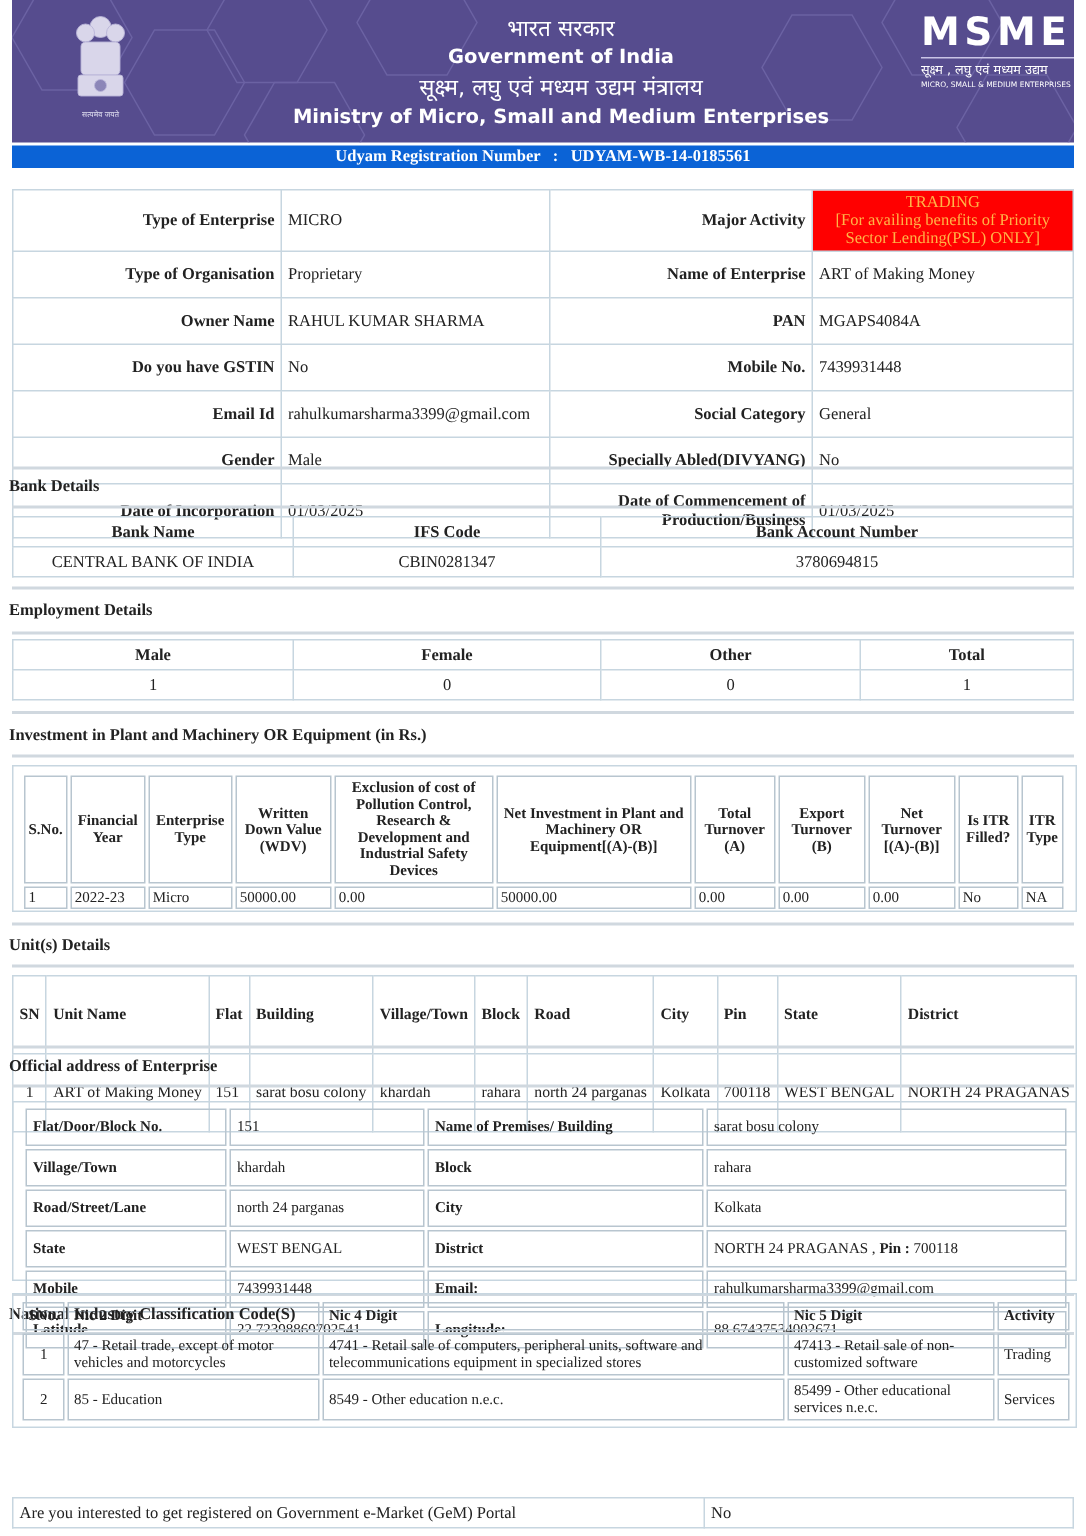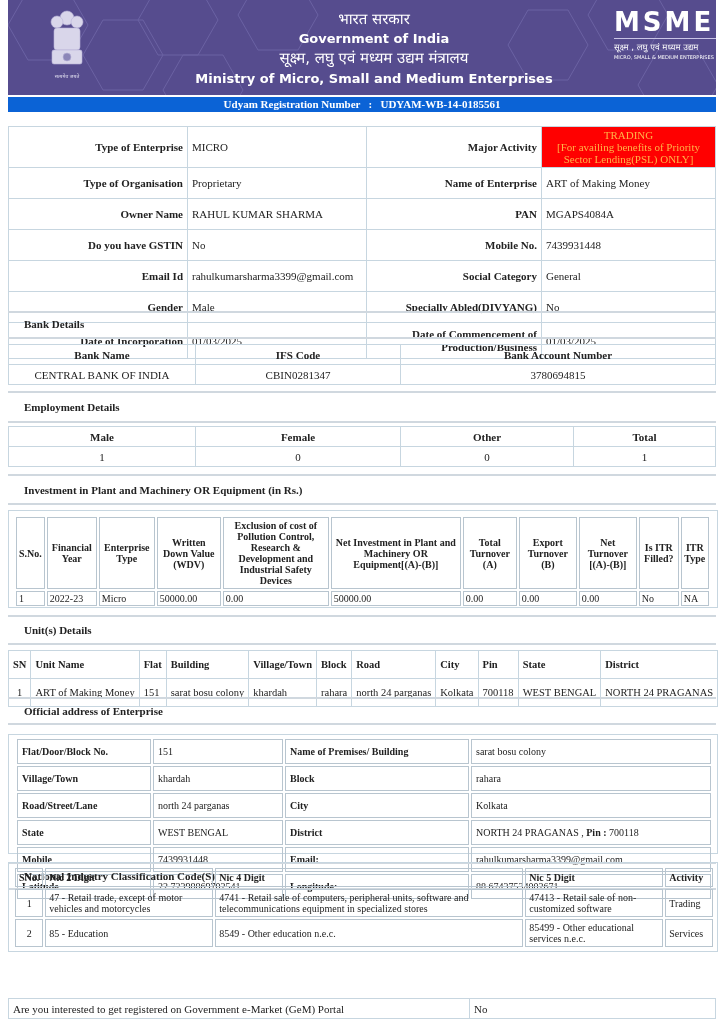--- a/index.html
+++ b/index.html
@@ -39,36 +39,36 @@
   table { border-collapse: collapse; }
   .main-tbl { position: absolute; left: 8px; top: 126px; width: 708px; }
   .main-tbl td { border: 1px solid #c7d6e0; padding: 2px 4px; font-size: 11px; height: 26px; }
   .main-tbl td.k { text-align: right; font-weight: bold; }
   .main-tbl td.k1 { width: 170px; }
   .main-tbl td.v1 { width: 170px; }
   .main-tbl td.k2 { width: 166px; }
   .red-cell { background: #ff0000; color: #ffb347 !important; text-align: center; line-height: 12px; }
 
   .section-title {
-    position: absolute; left: 24px; font-weight: bold; font-size: 11px;
+    position: absolute; left: 6px; font-weight: bold; font-size: 11px;
   }
   .rule { position: absolute; left: 8px; width: 708px; height: 2px; background: #d0d8df; }
 
   .grid-tbl { position: absolute; left: 8px; width: 708px; }
   .grid-tbl th, .grid-tbl td { border: 1px solid #c7d6e0; text-align: center; font-size: 11px; height: 19px; padding: 0 4px; }
   .grid-tbl th { font-weight: bold; }
 
   .inv-wrap { position: absolute; left: 8px; top: 510px; width: 708px; height: 96px; border: 1px solid #c7d6e0; }
   .inv-tbl { position: absolute; left: 5px; top: 4px; border-collapse: separate; border-spacing: 2px; }
   .inv-tbl th, .inv-tbl td { border: 1px solid #b8c5cf; font-size: 10px; padding: 1px 2px; }
   .inv-tbl th { font-weight: bold; text-align: center; height: 68px; line-height: 11px; }
   .inv-tbl td { text-align: left; height: 11px; line-height: 11px; }
 
   .unit-tbl { position: absolute; left: 8px; top: 650px; width: 708px; }
-  .unit-tbl th, .unit-tbl td { border: 1px solid #c7d6e0; font-size: 10.5px; text-align: left; padding: 4px 4px; height: 19px; white-space: nowrap; }
+  .unit-tbl th, .unit-tbl td { border: 1px solid #c7d6e0; font-size: 10.5px; text-align: left; padding: 16px 4px; height: 19px; white-space: nowrap; }
   .unit-tbl th { font-weight: bold; }
 
   .addr-wrap { position: absolute; left: 8px; top: 734px; width: 708px; height: 118px; border: 1px solid #c7d6e0; }
   .addr-tbl { position: absolute; left: 6px; top: 2px; border-collapse: separate; border-spacing: 2px; width: 698px; }
   .addr-tbl td { border: 1px solid #b8c5cf; font-size: 10px; padding: 4px 4px; height: 15px; }
   .addr-tbl td.k { font-weight: bold; }
 
   .nic-wrap { position: absolute; left: 8px; top: 862px; width: 708px; height: 88px; border: 1px solid #c7d6e0; }
   .nic-tbl { position: absolute; left: 4px; top: 3px; border-collapse: separate; border-spacing: 2px; width: 702px; }
   .nic-tbl th, .nic-tbl td { border: 1px solid #b8c5cf; font-size: 10px; padding: 1px 3px; text-align: left; line-height: 11px; }

